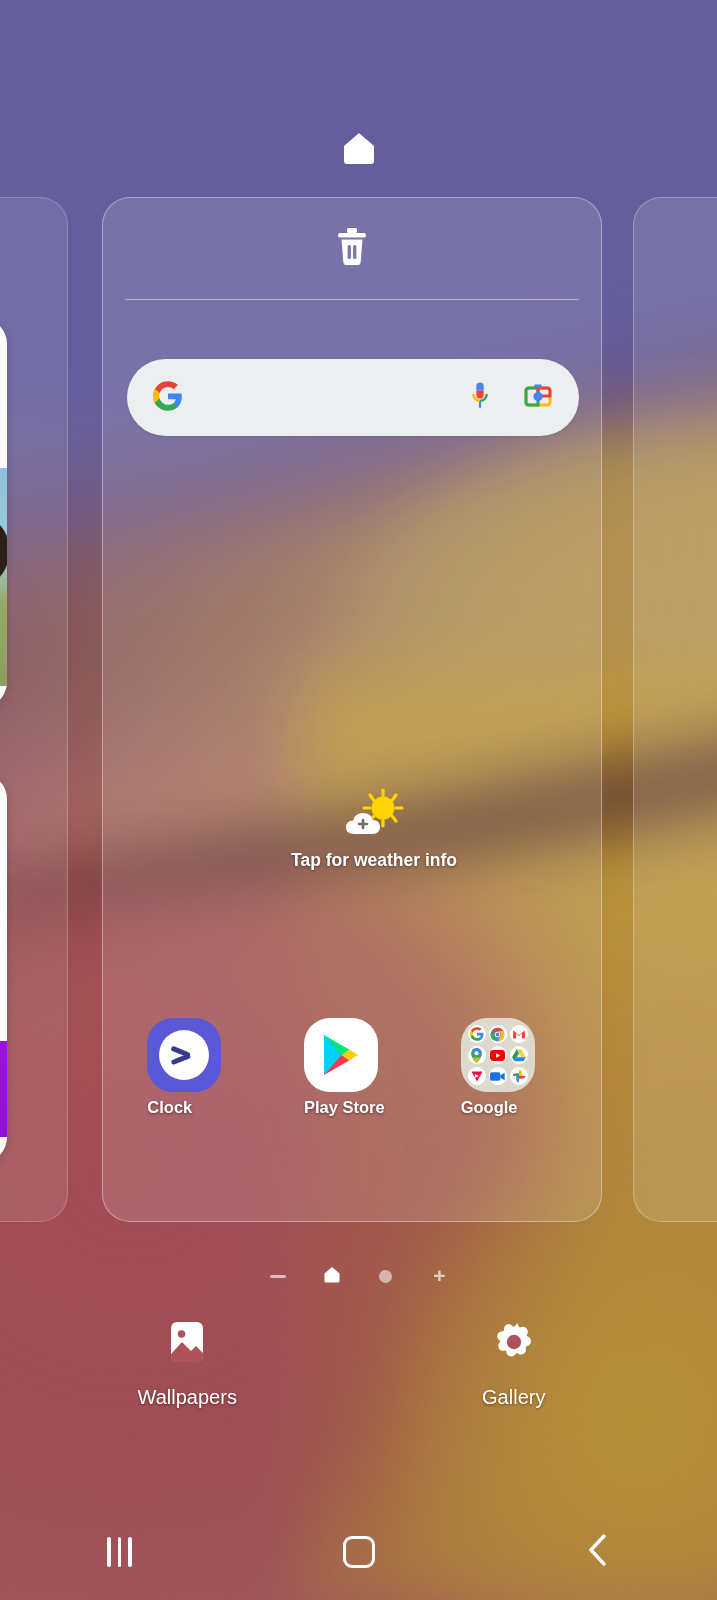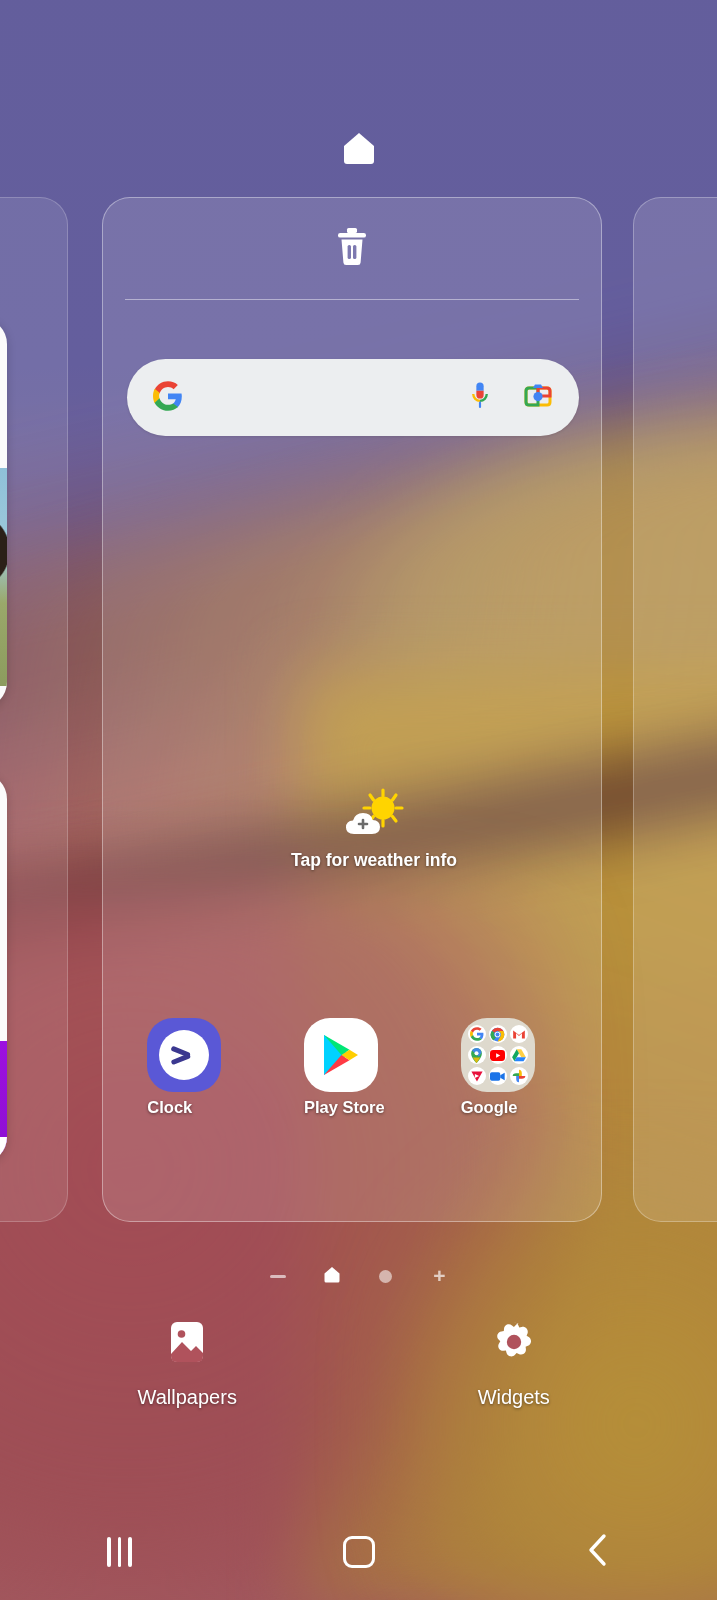--- a/index.html
+++ b/index.html
@@ -474,21 +474,21 @@
 
 
 
   <div class="tb-item">
     <span>
       <svg width="44" height="44" viewBox="0 0 44 44">
         <path fill="#fff" d="M22 2.5c1.9 0 3.6 1.1 4.3 2.7l1 2.3 2.4-.6c1.8-.4 3.7.2 4.9 1.6 1.2 1.4 1.5 3.3.9 5l-.9 2.3 2.1 1.3c1.6 1 2.5 2.8 2.3 4.7-.2 1.8-1.4 3.4-3.1 4l-2.3.9.3 2.4c.2 1.8-.6 3.6-2.1 4.6-1.5 1-3.4 1.1-5 .3l-2.2-1.1-1.6 1.8c-1.2 1.4-3 2-4.8 1.6-1.8-.4-3.2-1.7-3.7-3.5l-.6-2.3-2.4.2c-1.8.2-3.6-.7-4.6-2.3-.9-1.6-.9-3.5.1-5l1.3-2.1-1.7-1.8c-1.3-1.3-1.7-3.2-1.1-4.9.6-1.7 2.1-3 3.9-3.2l2.4-.3.2-2.4c.2-1.8 1.3-3.4 3-4.1 1.7-.7 3.6-.4 5 .8l1.9 1.5 1.7-1.7c.9-.9 2.1-1.4 3.4-1.4z"></path>
         <circle cx="22" cy="22" r="7.2" fill="#b0525c"></circle>
       </svg>
     </span>
-    <div class="tb-label">Widgets</div>
+    <div class="tb-label">Gallery</div>
   </div>
 
 </div>
 
 <div class="navbar">
   <div class="nav-btn">
     <span class="nav-recents">
       <i></i>
         <i></i>
         <i></i>

